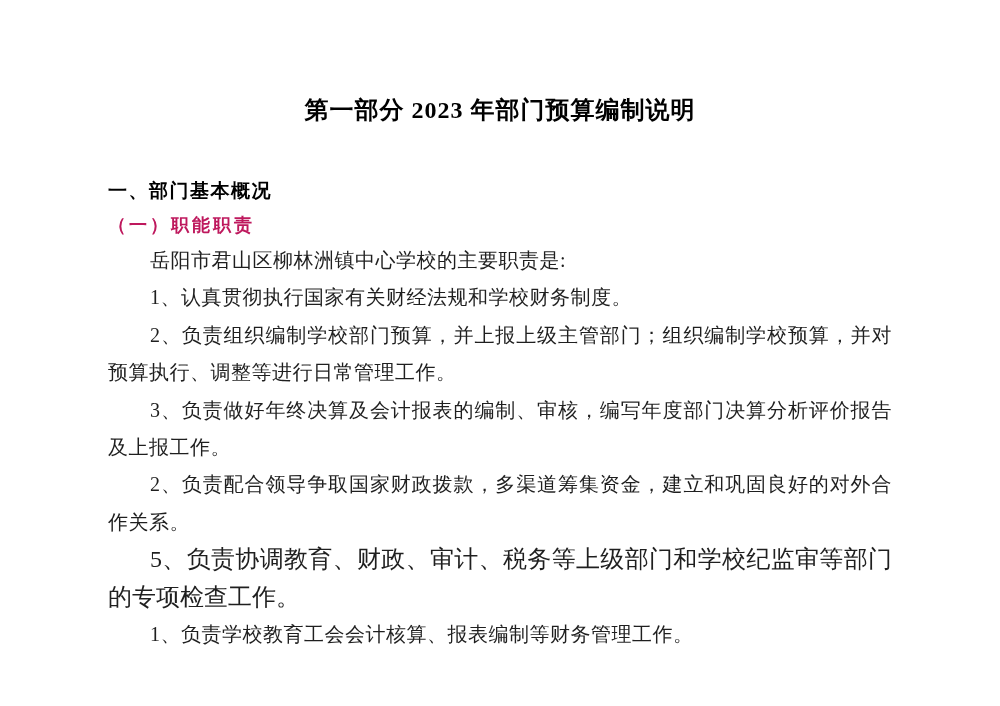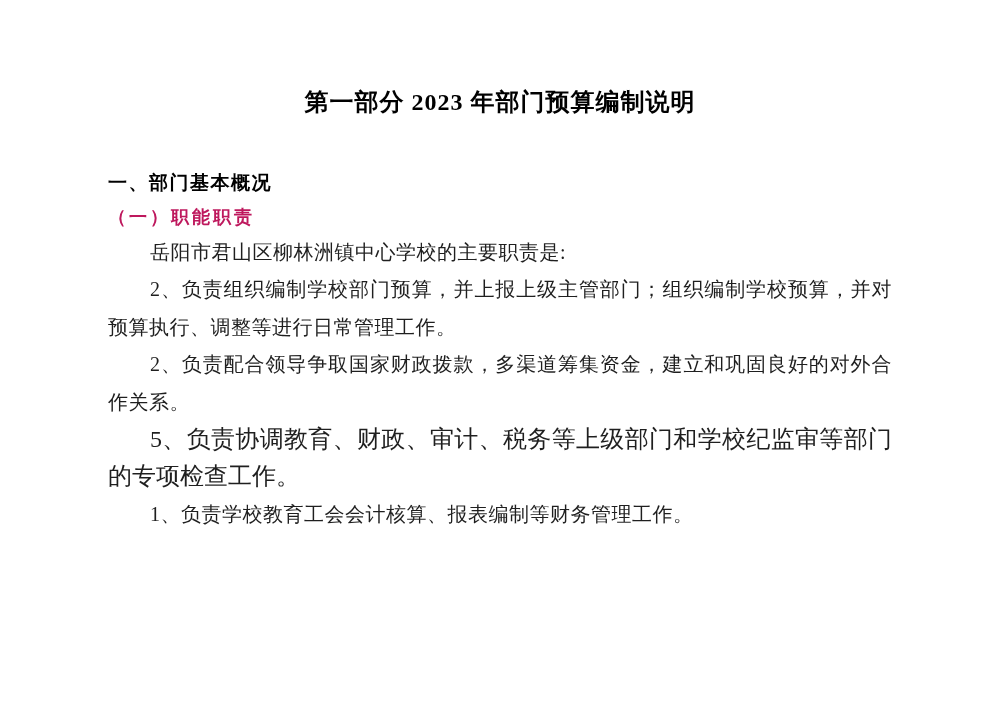--- a/index.html
+++ b/index.html
@@ -11,21 +11,21 @@
     position: relative;
     width: 1000px;
     height: 706px;
     background: #ffffff;
     overflow: hidden;
     font-family: "Liberation Serif", "DejaVu Serif", serif;
     color: #1f1f1f;
   }
   .content {
     width: 784px;
-    margin: 8px auto;
+    margin: 16px auto;
     padding-top: 76px;
   }
   .doc-title {
     margin: 0;
     text-align: center;
     font-family: "Liberation Serif", "DejaVu Serif", serif;
     font-weight: bold;
     font-size: 24px;
     line-height: 36px;
     letter-spacing: 1px;
@@ -70,20 +70,22 @@
   <div class="content">
 
     <h1 class="doc-title">第一部分 2023 年部门预算编制说明</h1>
 
     <h2 class="section-heading">一、部门基本概况</h2>
 
     <h3 class="subsection-heading">（一）职能职责</h3>
 
     <div class="body-text">
       <p>岳阳市君山区柳林洲镇中心学校的主要职责是:</p>
+      <p>1、认真贯彻执行国家有关财经法规和学校财务制度。</p>
       <p>2、负责组织编制学校部门预算，并上报上级主管部门；组织编制学校预算，并对预算执行、调整等进行日常管理工作。</p>
+      <p>3、负责做好年终决算及会计报表的编制、审核，编写年度部门决算分析评价报告及上报工作。</p>
       <p>2、负责配合领导争取国家财政拨款，多渠道筹集资金，建立和巩固良好的对外合作关系。</p>
       <p class="tight">5、负责协调教育、财政、审计、税务等上级部门和学校纪监审等部门的专项检查工作。</p>
       <p>1、负责学校教育工会会计核算、报表编制等财务管理工作。</p>
     </div>
 
   </div>
 </div>
 
 </body></html>

